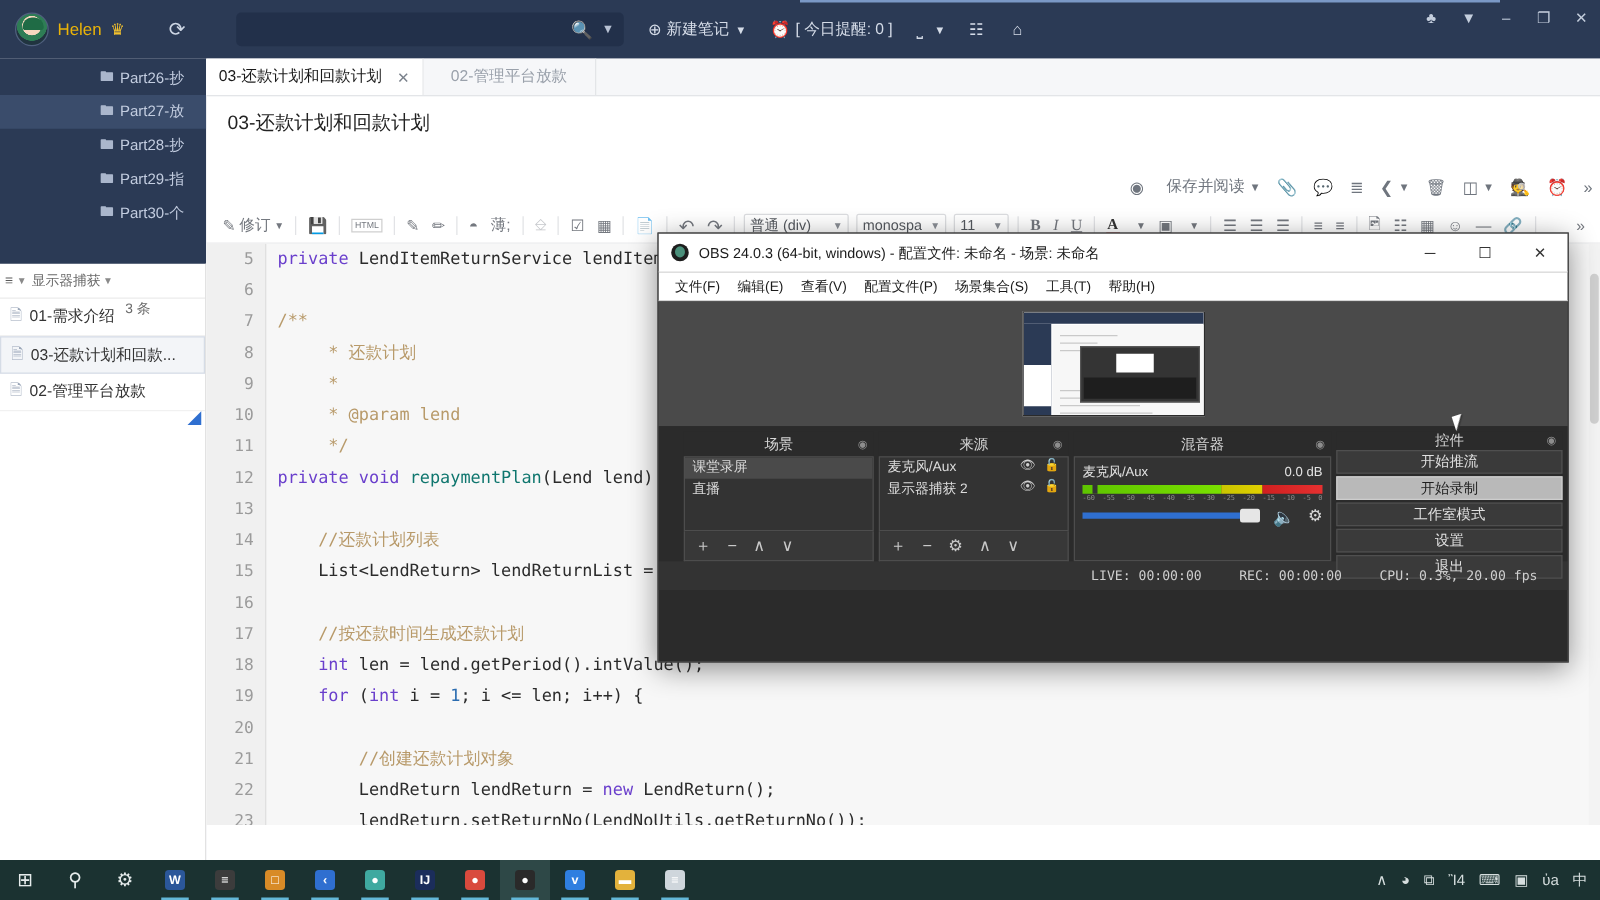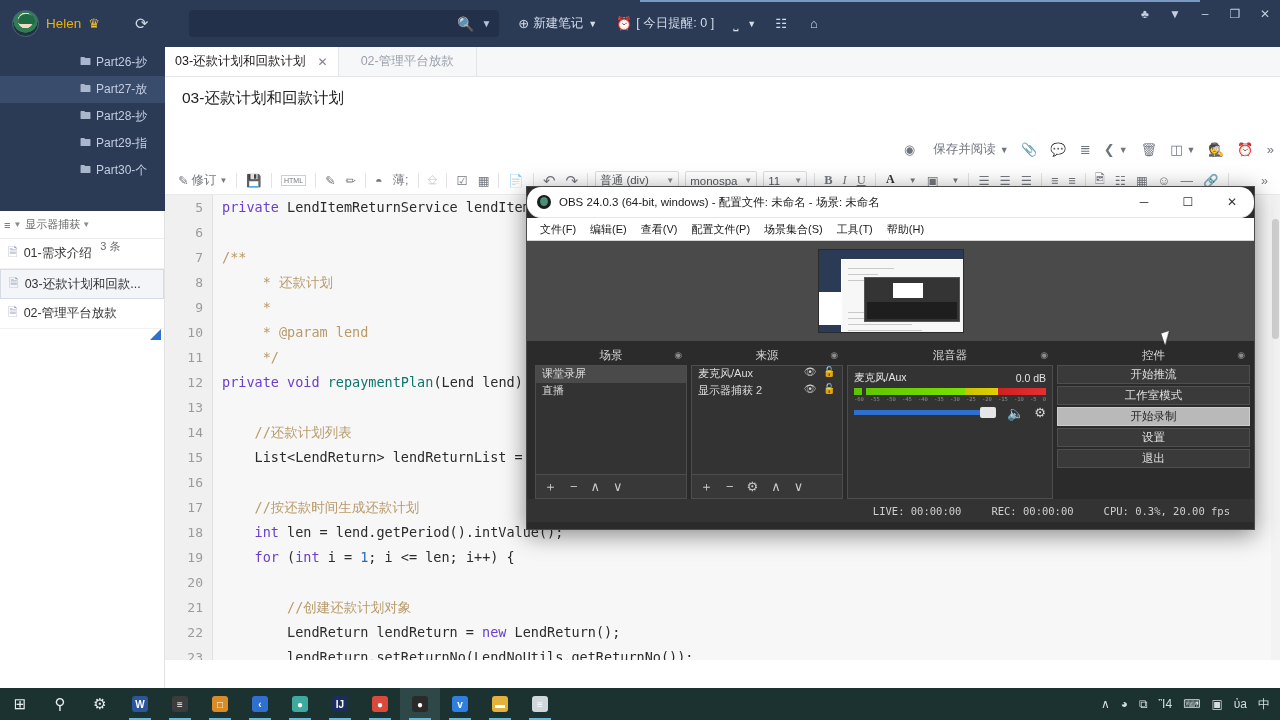--- a/index.html
+++ b/index.html
@@ -109,39 +109,39 @@
   
   .vscroll { position:absolute; right:0; top:148px; width:9px; height:465px; background:#f3f3f3; }
   .vthumb { position:absolute; right:1px; top:172px; width:7px; height:120px; background:#cfcfcf; border-radius:4px; }
 
   
   #obs {
     position:absolute; left:526px; top:186px; width:729px; height:344px;
     background:#2b2b2b; box-shadow:0 5px 22px rgba(0,0,0,.45); border:1px solid #4a4a4a;
     font-family:"Liberation Sans","DejaVu Sans",sans-serif;
   }
-  .obs-title { height:31px; background:#ffffff; display:flex; align-items:center; border-bottom:1px solid #e6e6e6;border-radius:14px; }
+  .obs-title { height:31px; background:#ffffff; display:flex; align-items:center; border-bottom:1px solid #e6e6e6; }
   .obs-logo { width:14px; height:14px; border-radius:50%; margin-left:10px; background:#1d1d1d; position:relative; flex:none;}
   .obs-logo:after{content:"";position:absolute;left:3px;top:2px;width:8px;height:9px;border-radius:50%;background:#4a8f7a;}
   .obs-title-txt { margin-left:8px; font-size:11.5px; color:#1b1b1b; }
   .obs-wc { margin-left:auto; display:flex; }
   .obs-wc span { width:44px; height:31px; line-height:31px; text-align:center; font-size:12px; color:#333; }
   .obs-menu { height:23px; background:#ffffff; display:flex; align-items:center; border-bottom:1px solid #d5d5d5; padding-left:6px; }
   .obs-menu span { font-size:11px; color:#1b1b1b; padding:0 7px; }
   .obs-preview { height:100px; background:#4a4a4a; display:flex; align-items:center; justify-content:center; }
   .thumb { width:146px; height:84px; background:#fff; border:1px solid #2b2b2b; position:relative; overflow:hidden; }
   .th-tb { position:absolute; left:0; top:0; width:100%; height:9px; background:#2b3a55; }
   .th-sb { position:absolute; left:0; top:9px; width:22px; height:75px; background:#2b3a55; }
   .th-sb2{ position:absolute; left:0; top:42px; width:22px; height:33px; background:#fff;}
   .th-code{position:absolute; left:23px; top:10px; right:0; bottom:0; background:#f7f7f7;}
   .th-obs {position:absolute; left:45px; top:27px; width:96px; height:45px; background:#343434; border:1px solid #555;}
   .th-obs-w{position:absolute; left:28px; top:5px; width:30px; height:15px; background:#fff;}
   .th-obs-b{position:absolute; left:2px; bottom:2px; right:2px; height:17px; background:#1e1e1e;}
   .th-line { position:absolute; height:1px; background:#c9c9c9; }
-  .obs-panels { display:flex; height:158px; padding:4px 4px 0 8px; gap:4px; background:#2b2b2b; }
+  .obs-panels { display:flex; height:108px; padding:4px 4px 0 20px; gap:4px; background:#2b2b2b; }
   .panel { background:#2b2b2b; display:flex; flex-direction:column; }
   .panel-head { height:20px; display:flex; align-items:center; justify-content:center; position:relative; font-size:11.5px; color:#d6d6d6; }
   .panel-head .pin { position:absolute; right:5px; font-size:9px; color:#8d8d8d; }
   .panel-body { flex:1; background:#333333; border:1px solid #4d4d4d; overflow:hidden; }
   .list-row { height:17px; display:flex; align-items:flex-start; padding:0 6px; font-size:11px; color:#dcdcdc; }
   .list-row.sel { background:#4a4a4a; }
   .list-row .eye { margin-left:auto; font-size:10px; color:#cfcfcf; }
   .list-row .lock { margin-left:7px; font-size:10px; color:#d6b36a; }
   .panel-foot { height:24px; background:#383838; border:1px solid #4d4d4d; border-top:none; display:flex; align-items:center; padding-left:8px; gap:13px; font-size:13px; color:#c9c9c9; }
   .mixer-src { font-size:10.5px; color:#e2e2e2; }
@@ -614,25 +614,25 @@
 
     <div class="panel" style="width:auto;flex:1;">
       <div class="panel-head">
         <span>控件</span>
         <span class="pin">◉</span>
       </div>
       <div id="ctrl-buttons" style="display:flex;flex-direction:column;">
           <div class="ctrl-btn">
             <span>开始推流</span>
           </div>
+          <div class="ctrl-btn hot">
+            <span>开始录制</span>
+          </div>
           <div class="ctrl-btn">
             <span>工作室模式</span>
-          </div>
-          <div class="ctrl-btn hot">
-            <span>开始录制</span>
           </div>
           <div class="ctrl-btn">
             <span>设置</span>
           </div>
           <div class="ctrl-btn">
             <span>退出</span>
           </div>
         </div>
     </div>
   </div>

